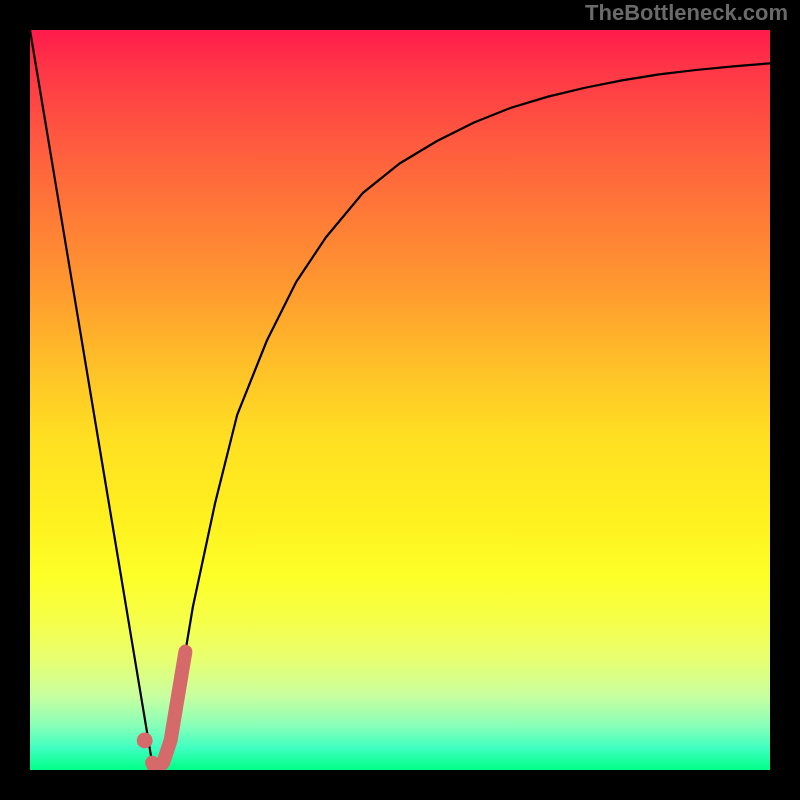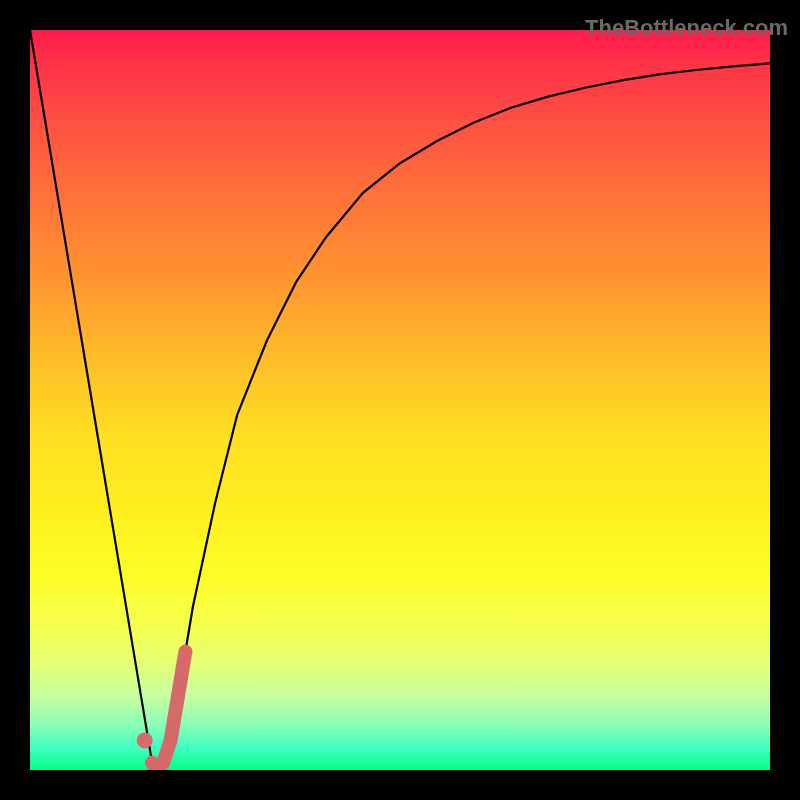--- a/index.html
+++ b/index.html
@@ -5,21 +5,21 @@
   * { margin: 0; padding: 0; box-sizing: border-box; }
   body {
     width: 800px;
     height: 800px;
     background: #000;
     position: relative;
     font-family: Arial, sans-serif;
   }
   .watermark {
     position: absolute;
-    top: 15px;
+    top: 0;
     right: 12px;
     color: #6a6a6a;
     font-size: 22px;
     font-weight: bold;
     z-index: 10;
   }
   .plot-area {
     position: absolute;
     left: 30px;
     top: 30px;

